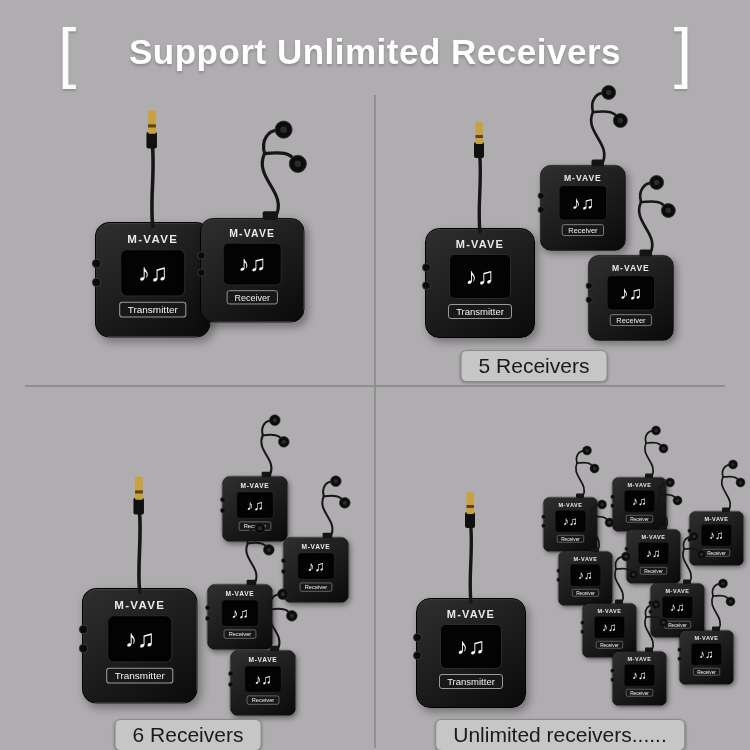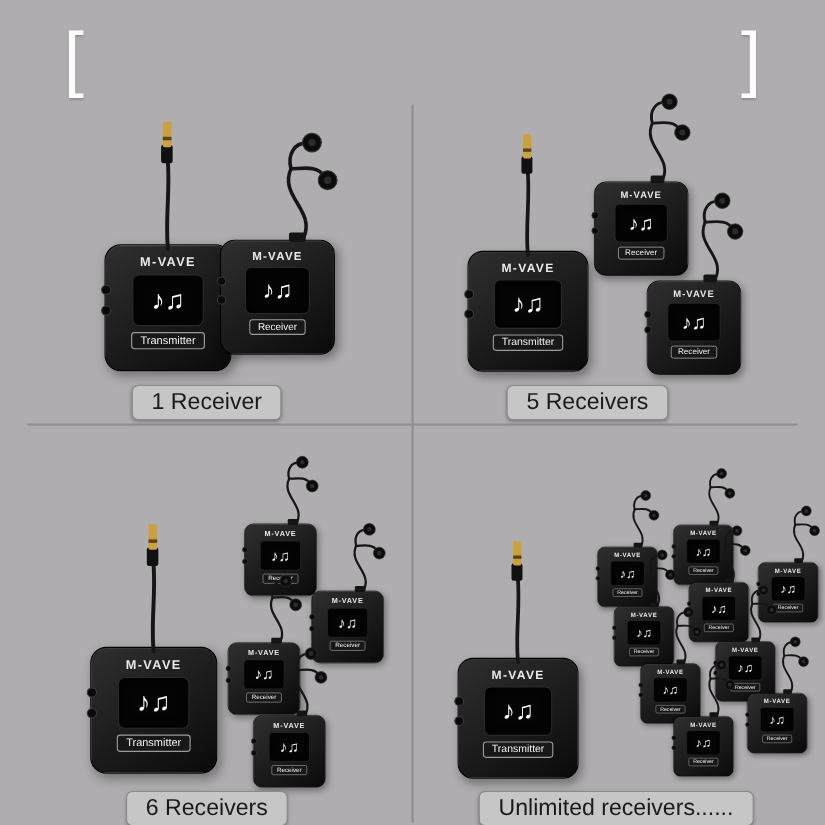--- a/index.html
+++ b/index.html
@@ -51,20 +51,21 @@
     pointer-events:none;z-index:5;}
   .wire{fill:none;stroke:#161616;stroke-width:3.4;stroke-linecap:round;}
 </style>
 </head>
 <body>
 
 <div class="page">
 
   <header>
     <span class="bracket">[</span>
+    <h1>Support Unlimited Receivers</h1>
     <span class="bracket">]</span>
   </header>
 
   <div class="vdiv"></div>
   <div class="hdiv"></div>
 
   <div class="device" style="left:95px;top:222px;--s:1.05">
       <span class="knob k1"></span>
       <span class="knob k2"></span>
       <div class="brand">M-VAVE</div>
@@ -75,21 +76,20 @@
     </div>
   <div class="device" style="left:200px;top:218px;--s:0.95">
       <span class="knob k1"></span>
       <span class="knob k2"></span>
       <div class="brand">M-VAVE</div>
       <div class="screen">
         <span>♪♫</span>
       </div>
       <div class="tag">Receiver</div>
     </div>
-  <div class="qlabel" style="left:188px;top:350px">1 Receiver</div>
 
   <div class="device" style="left:425px;top:228px;--s:1.0">
       <span class="knob k1"></span>
       <span class="knob k2"></span>
       <div class="brand">M-VAVE</div>
       <div class="screen">
         <span>♪♫</span>
       </div>
       <div class="tag">Transmitter</div>
     </div>

